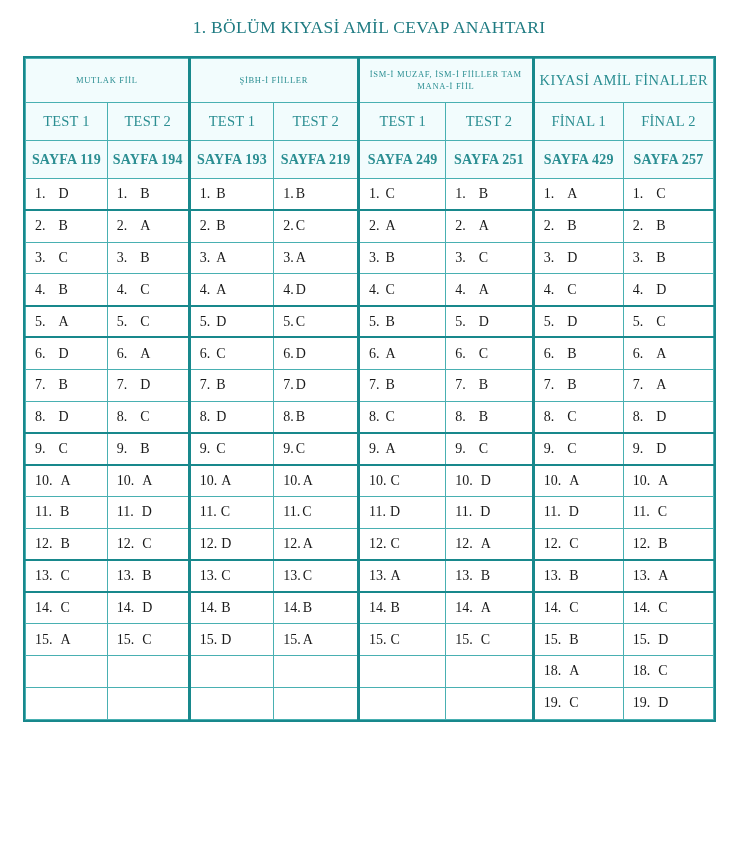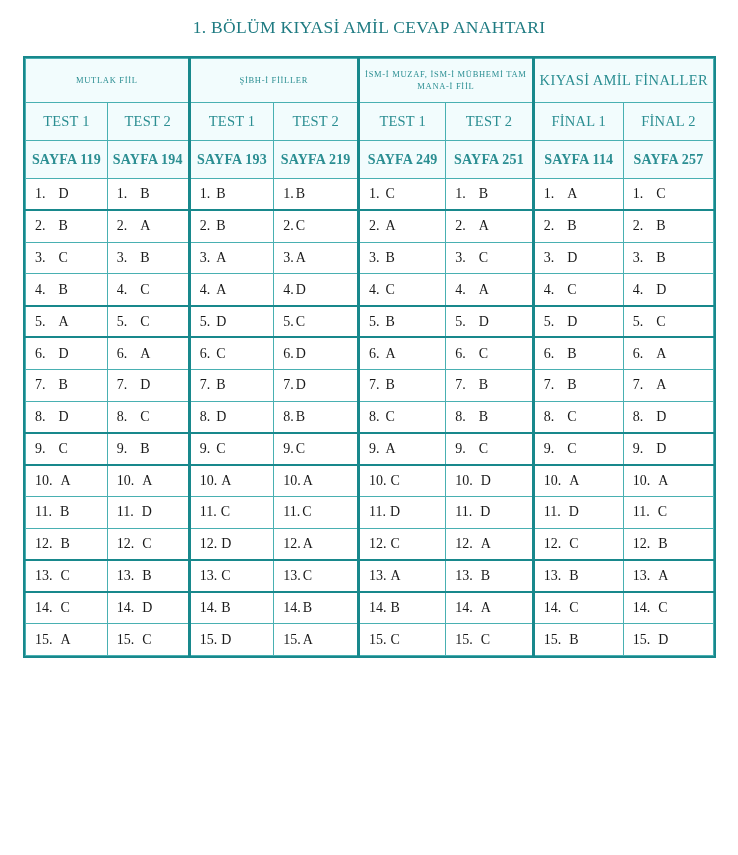--- a/index.html
+++ b/index.html
@@ -122,41 +122,41 @@
           <col style="width: 12.3%;">
           <col style="width: 12.7%;">
           <col style="width: 12.7%;">
           <col style="width: 13.1%;">
           <col style="width: 13.1%;">
         </colgroup>
       <tbody id="tbody">
           <tr>
             <td class="grp-head grp-right" colspan="2">MUTLAK FİİL</td>
             <td class="grp-head grp-right" colspan="2">ŞİBH-İ FİİLLER</td>
-            <td class="grp-head grp-right" colspan="2">İSM-İ MUZAF, İSM-İ MÜBHEMİ TAM MANA-İ FİİL</td>
+            <td class="grp-head grp-right" colspan="2">İSM-İ MUZAF, İSM-İ FİİLLER TAM MANA-İ FİİL</td>
             <td class="grp-head big" colspan="2">KIYASİ AMİL FİNALLER</td>
           </tr>
           <tr>
             <td class="test-head">TEST 1</td>
             <td class="test-head grp-right">TEST 2</td>
             <td class="test-head">TEST 1</td>
             <td class="test-head grp-right">TEST 2</td>
             <td class="test-head">TEST 1</td>
             <td class="test-head grp-right">TEST 2</td>
             <td class="test-head">FİNAL 1</td>
             <td class="test-head">FİNAL 2</td>
           </tr>
           <tr>
             <td class="sayfa-head">SAYFA 119</td>
             <td class="sayfa-head grp-right">SAYFA 194</td>
             <td class="sayfa-head">SAYFA 193</td>
             <td class="sayfa-head grp-right">SAYFA 219</td>
             <td class="sayfa-head">SAYFA 249</td>
             <td class="sayfa-head grp-right">SAYFA 251</td>
-            <td class="sayfa-head">SAYFA 114</td>
+            <td class="sayfa-head">SAYFA 429</td>
             <td class="sayfa-head">SAYFA 257</td>
           </tr>
           <tr>
             <td class="ans hrule-strong"><span class="num">1.</span><span style="display: inline-block; width: 13px;"></span><span class="letter">D</span></td>
             <td class="ans grp-right hrule-strong"><span class="num">1.</span><span style="display: inline-block; width: 13px;"></span><span class="letter">B</span></td>
             <td class="ans hrule-strong"><span class="num">1.</span><span style="display: inline-block; width: 6px;"></span><span class="letter">B</span></td>
             <td class="ans grp-right hrule-strong"><span class="num">1.</span><span style="display: inline-block; width: 2px;"></span><span class="letter">B</span></td>
             <td class="ans hrule-strong"><span class="num">1.</span><span style="display: inline-block; width: 6px;"></span><span class="letter">C</span></td>
             <td class="ans grp-right hrule-strong"><span class="num">1.</span><span style="display: inline-block; width: 13px;"></span><span class="letter">B</span></td>
             <td class="ans hrule-strong"><span class="num">1.</span><span style="display: inline-block; width: 13px;"></span><span class="letter">A</span></td>
@@ -295,17 +295,37 @@
           <tr>
             <td class="ans"><span class="num">15.</span><span style="display: inline-block; width: 8px;"></span><span class="letter">A</span></td>
             <td class="ans grp-right"><span class="num">15.</span><span style="display: inline-block; width: 8px;"></span><span class="letter">C</span></td>
             <td class="ans"><span class="num">15.</span><span style="display: inline-block; width: 4px;"></span><span class="letter">D</span></td>
             <td class="ans grp-right"><span class="num">15.</span><span style="display: inline-block; width: 2px;"></span><span class="letter">A</span></td>
             <td class="ans"><span class="num">15.</span><span style="display: inline-block; width: 4px;"></span><span class="letter">C</span></td>
             <td class="ans grp-right"><span class="num">15.</span><span style="display: inline-block; width: 8px;"></span><span class="letter">C</span></td>
             <td class="ans"><span class="num">15.</span><span style="display: inline-block; width: 8px;"></span><span class="letter">B</span></td>
             <td class="ans"><span class="num">15.</span><span style="display: inline-block; width: 8px;"></span><span class="letter">D</span></td>
           </tr>
+          <tr>
+            <td class="ans">&nbsp;</td>
+            <td class="ans grp-right">&nbsp;</td>
+            <td class="ans">&nbsp;</td>
+            <td class="ans grp-right">&nbsp;</td>
+            <td class="ans">&nbsp;</td>
+            <td class="ans grp-right">&nbsp;</td>
+            <td class="ans"><span class="num">18.</span><span style="display: inline-block; width: 8px;"></span><span class="letter">A</span></td>
+            <td class="ans"><span class="num">18.</span><span style="display: inline-block; width: 8px;"></span><span class="letter">C</span></td>
+          </tr>
+          <tr>
+            <td class="ans">&nbsp;</td>
+            <td class="ans grp-right">&nbsp;</td>
+            <td class="ans">&nbsp;</td>
+            <td class="ans grp-right">&nbsp;</td>
+            <td class="ans">&nbsp;</td>
+            <td class="ans grp-right">&nbsp;</td>
+            <td class="ans"><span class="num">19.</span><span style="display: inline-block; width: 8px;"></span><span class="letter">C</span></td>
+            <td class="ans"><span class="num">19.</span><span style="display: inline-block; width: 8px;"></span><span class="letter">D</span></td>
+          </tr>
         </tbody>
     </table>
   </div>
 
 </div>
 
 </body></html>

